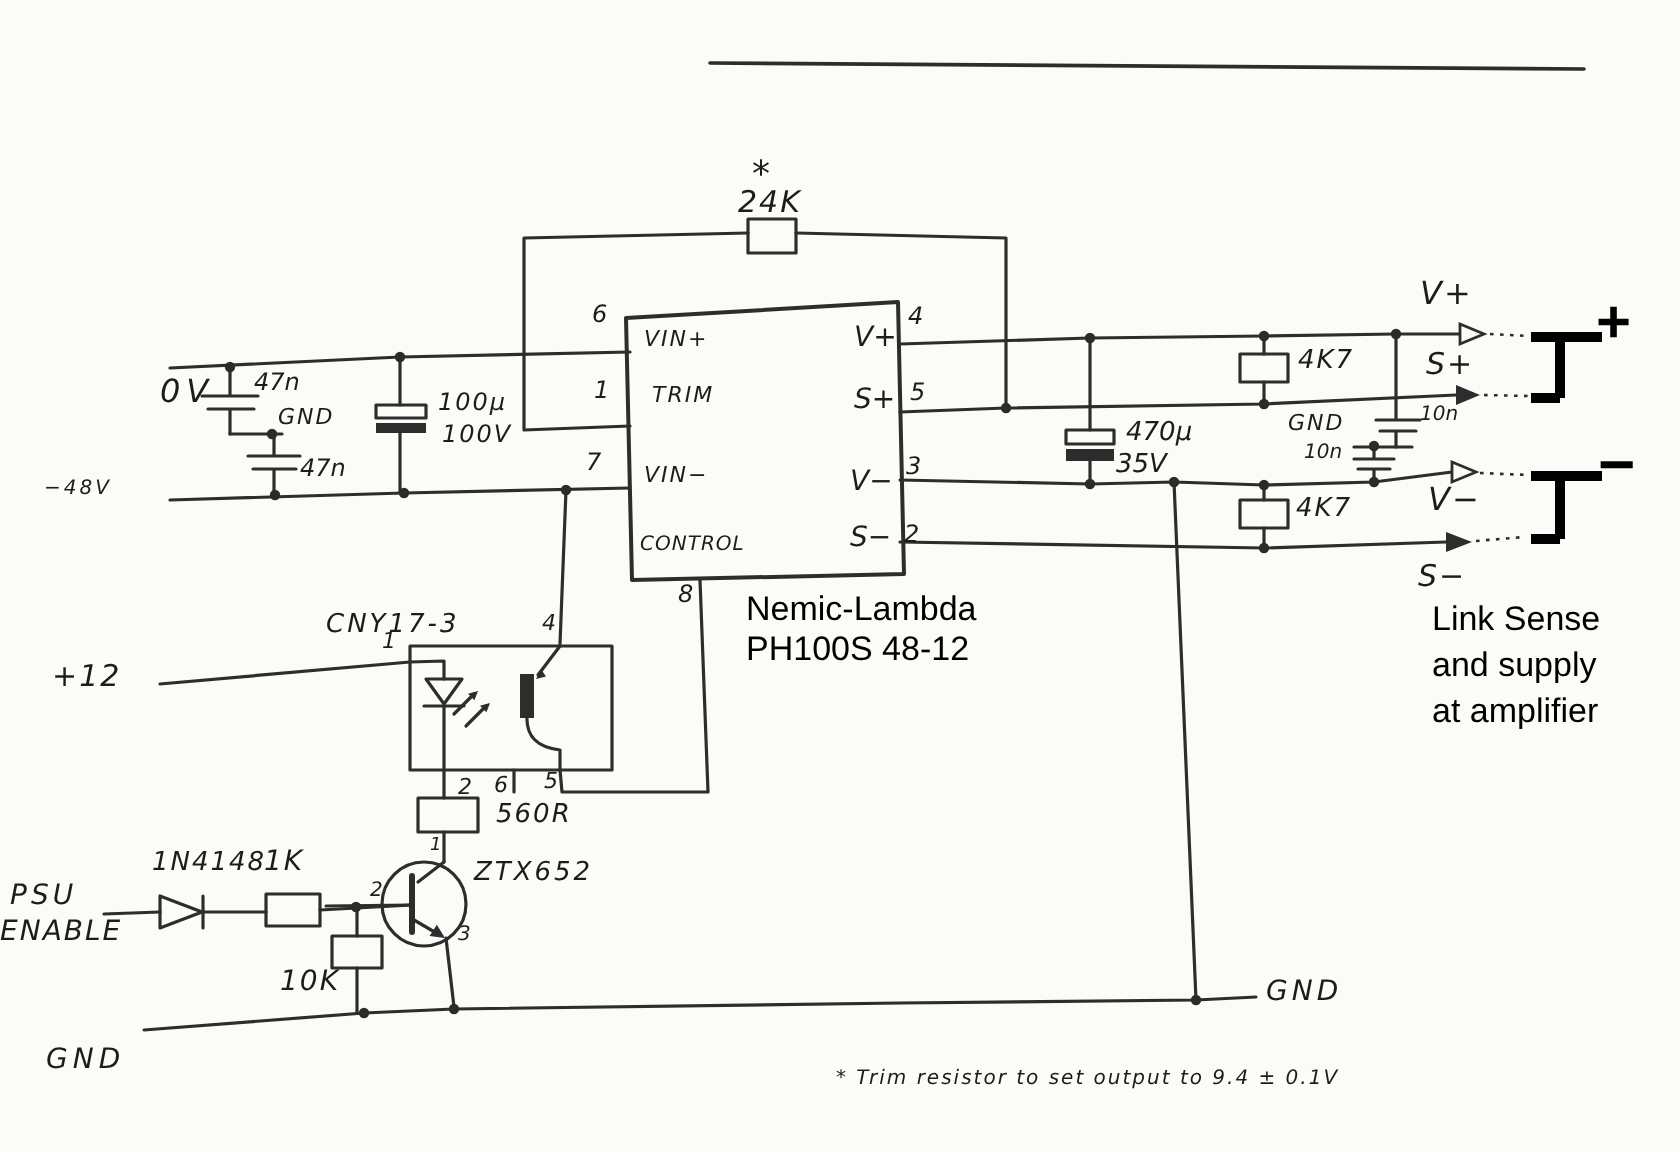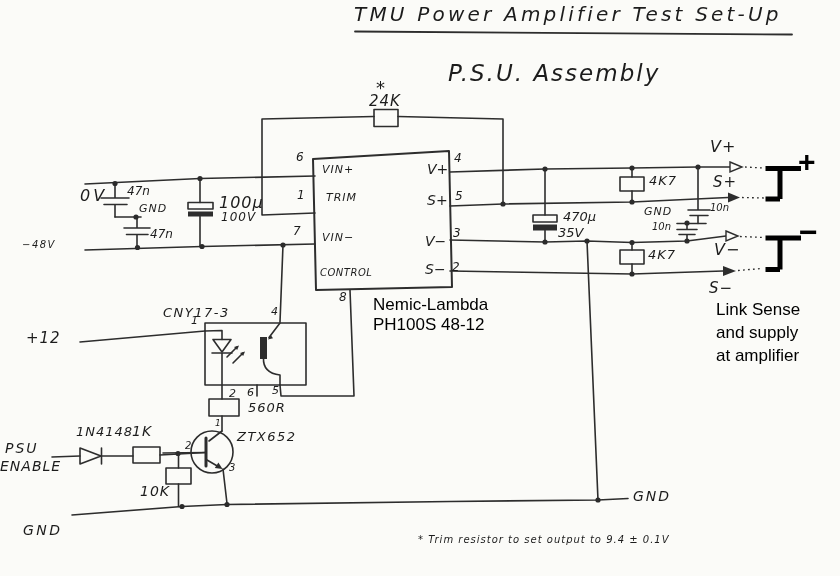--- a/index.html
+++ b/index.html
@@ -196,34 +196,32 @@
     <circle class="dot" cx="687" cy="241" r="2.6"></circle>
         <circle class="dot" cx="632" cy="274" r="2.6"></circle>
     <circle class="dot" cx="687" cy="223" r="2.6"></circle>
         <circle class="dot" cx="178" cy="453.5" r="2.6"></circle>
     <circle class="dot" cx="182" cy="506.5" r="2.6"></circle>
         <circle class="dot" cx="227" cy="504.5" r="2.6"></circle>
     <circle class="dot" cx="598" cy="500" r="2.6"></circle>
   </g>
 </svg>
 
-<div class="lbl hw" style="left:354px;top:4px;font-size:20px;letter-spacing:3.2px;">TMU Power Amplifier Test Set-Up</div>
-<div class="lbl hw" style="left:448px;top:62px;font-size:23px;letter-spacing:2px;">P.S.U. Assembly</div>
 
 <div class="lbl hw" style="left:376px;top:79px;font-size:18px;">*</div>
 <div class="lbl hw" style="left:369px;top:94px;font-size:15px;letter-spacing:1px;">24K</div>
 
 <div class="lbl hw" style="left:36px;top:188px;font-size:16px;letter-spacing:3px;margin-left:44px;">0V</div>
 <div class="lbl hw" style="left:22px;top:240px;font-size:10px;letter-spacing:1.5px;">−48V</div>
 <div class="lbl hw" style="left:26px;top:331px;font-size:15px;letter-spacing:1px;">+12</div>
 
 <div class="lbl hw" style="left:127px;top:185px;font-size:12px;">47n</div>
 <div class="lbl hw" style="left:139px;top:203px;font-size:11px;letter-spacing:1px;">GND</div>
 <div class="lbl hw" style="left:150px;top:228px;font-size:12px;">47n</div>
-<div class="lbl hw" style="left:219px;top:195px;font-size:16px;letter-spacing:1px;">100μ</div>
+<div class="lbl hw" style="left:219px;top:195px;font-size:12px;letter-spacing:1px;">100μ</div>
 <div class="lbl hw" style="left:221px;top:211px;font-size:12px;letter-spacing:1px;">100V</div>
 
 <div class="lbl hw" style="left:296px;top:151px;font-size:12px;">6</div>
 <div class="lbl hw" style="left:297px;top:189px;font-size:12px;">1</div>
 <div class="lbl hw" style="left:293px;top:225px;font-size:12px;">7</div>
 <div class="lbl hw" style="left:339px;top:291px;font-size:12px;">8</div>
 <div class="lbl hw" style="left:454px;top:152px;font-size:12px;">4</div>
 <div class="lbl hw" style="left:455px;top:190px;font-size:12px;">5</div>
 <div class="lbl hw" style="left:453px;top:227px;font-size:12px;">3</div>
 <div class="lbl hw" style="left:452px;top:261px;font-size:12px;">2</div>

